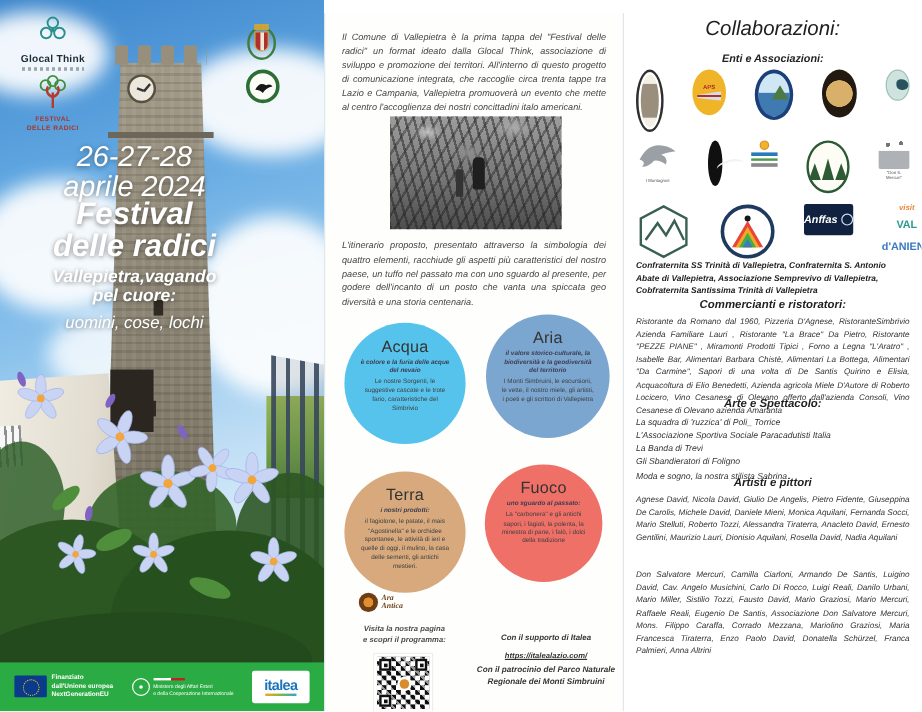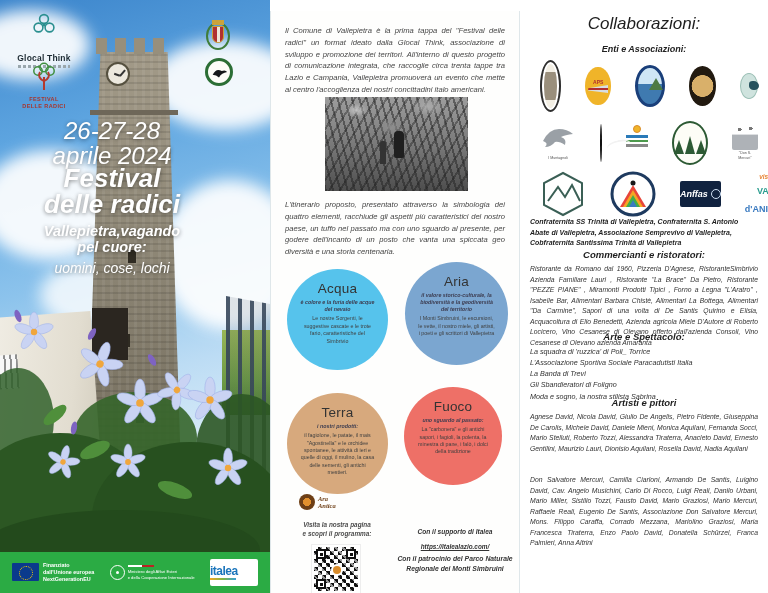--- a/index.html
+++ b/index.html
@@ -41,21 +41,21 @@
   .hill { position:absolute; right:0; top:330px; width:48px; height:85px;
           background:linear-gradient(180deg,#9ab757 0%,#6d9b44 60%,#4e7d36 100%); }
   .fence { position:absolute; right:0; top:300px; width:44px; height:235px;
           background:repeating-linear-gradient(90deg,#36465a 0 4px, rgba(54,70,90,.15) 4px 12px); transform:skewY(10deg); opacity:.9; }
   .sign { position:absolute; left:122px; top:510px; width:22px; height:22px; border-radius:50%;
           background:radial-gradient(circle at 40% 40%, #2c6b24, #123311); border:2px solid #0d2a0c; }
 
   .flowers { position:absolute; left:0; top:300px; }
 
   .glocal { position:absolute; left:12px; top:12px; width:64px; text-align:center; color:#1d2b33; }
-  .glocal-text { font-size:8.5px; font-weight:700; letter-spacing:.2px; margin-top:13px; }
+  .glocal-text { font-size:8.5px; font-weight:700; letter-spacing:.2px; margin-top:3px; }
   .glocal-tag { margin:2px auto 0; width:52px; height:3px;
           background:repeating-linear-gradient(90deg,#9aa7ad 0 3px, transparent 3px 5px); }
   .fdr { position:absolute; left:14px; top:62px; width:60px; text-align:center; }
   .fdr-text { font-size:5.5px; font-weight:700; color:#a8352c; letter-spacing:.4px; line-height:1.25; }
   .stemma { position:absolute; left:203px; top:16px; width:30px; height:38px; }
   .stemma .wreath { position:absolute; left:3px; top:6px; width:24px; height:28px; border:2.5px solid #3f7d3a; border-radius:50%; }
   .stemma .shield { position:absolute; left:9px; top:10px; width:12px; height:17px; background:#b03030;
           border:1.5px solid #c9a33a; border-radius:0 0 6px 6px; }
   .stemma .shield::before { content:""; position:absolute; left:3.5px; top:0; width:3px; height:100%; background:#efe7d8; }
   .stemma .crown { position:absolute; left:9px; top:4px; width:12px; height:5px;
@@ -77,21 +77,21 @@
   .euflag::before { content:""; position:absolute; left:7px; top:3px; width:12px; height:12px;
           border:1.6px dotted #ffcc00; border-radius:50%; }
   .eutxt { color:#fff; font-size:5.4px; font-weight:700; line-height:1.3; text-align:left; }
   .min { display:flex; align-items:center; gap:3px; }
   .emblem { width:15px; height:15px; border:1.2px solid #fff; border-radius:50%; position:relative; }
   .emblem::before { content:""; position:absolute; left:5px; top:5px; width:3px; height:3px; background:#fff; border-radius:50%; }
   .mintxt { color:#fff; font-size:4.2px; line-height:1.35; text-align:left; }
   .flagbar { width:26px; height:2.5px; margin-bottom:1.5px;
           background:linear-gradient(90deg,#fff 0 55%, #b22 55% 100%); }
   .italea { width:48px; height:27px; background:#fff; border-radius:2px; display:flex; flex-direction:column;
-          align-items:flex-start; justify-content:center; }
+          align-items:center; justify-content:center; }
   .italea span { color:#1b75bb; font-weight:700; font-size:12px; letter-spacing:-.5px; line-height:1; }
   .italea i { display:block; width:26px; height:2px; margin-top:1.5px;
           background:linear-gradient(90deg,#f5a623,#7fb643,#3aa0d8); }
 
   
   .center { position:absolute; left:270px; top:0; width:250px; height:593px; background:#fefefd;
           border-left:1px solid #dfe7ea; border-right:1px solid #dfe7ea;margin-top:11px; }
   .p1, .p2 { position:absolute; left:14px; right:14px; font-size:7.6px; line-height:1.55;
           text-align:justify; color:#454545; font-style:italic; }
   .p1 { top:14px; }
@@ -140,21 +140,21 @@
           color:#333; text-decoration:underline; cursor:pointer; }
   .patroc { position:absolute; left:122px; top:543px; width:124px; text-align:center;
           font-size:6.8px; font-weight:700; font-style:italic; color:#333; line-height:1.4; }
 
   
   .right { position:absolute; left:520px; top:0; width:248px; height:593px; background:#fff; color:#222; }
   .collab { position:absolute; top:14px; left:0; width:248px; text-align:center;
           font-size:17px; font-style:italic; font-weight:400; color:#1e1e1e; }
   .enti { position:absolute; top:44px; left:0; width:248px; text-align:center;
           font-size:9px; font-style:italic; font-weight:700; }
-  .lrow { position:absolute; left:20px; right:10px; display:flex; align-items:center; justify-content:space-between;gap:24px; }
+  .lrow { position:absolute; left:10px; right:10px; display:flex; align-items:flex-start; justify-content:space-between;gap:24px; }
   .lrow1 { top:58px; height:56px; }
   .lrow2 { top:117px; height:52px; }
   .lrow3 { top:170px; height:48px; }
   .lgcap { font-size:3.6px; color:#555; text-align:center; margin-top:1px; line-height:1.2; }
   .lg-proloco { width:30px; height:52px; border:2px solid #2f2f2f; border-radius:50%;
           background:linear-gradient(180deg,#f3efe4 0 20%, #9a8f7c 20% 80%, #f3efe4 80%); box-shadow:inset 0 0 0 2px #fff; }
   .lg-aps { width:38px; height:38px; border-radius:50%; background:#f0b429; display:flex; flex-direction:column;
           align-items:center; justify-content:center; color:#b03030; font-size:5px; font-weight:700; }
   .lg-aps i { width:20px; height:8px; background:linear-gradient(180deg,#d7dde2 40%, #b03030 42% 58%, #d7dde2 60%);
           clip-path:polygon(0 40%, 100% 0, 100% 100%, 0 70%); }

